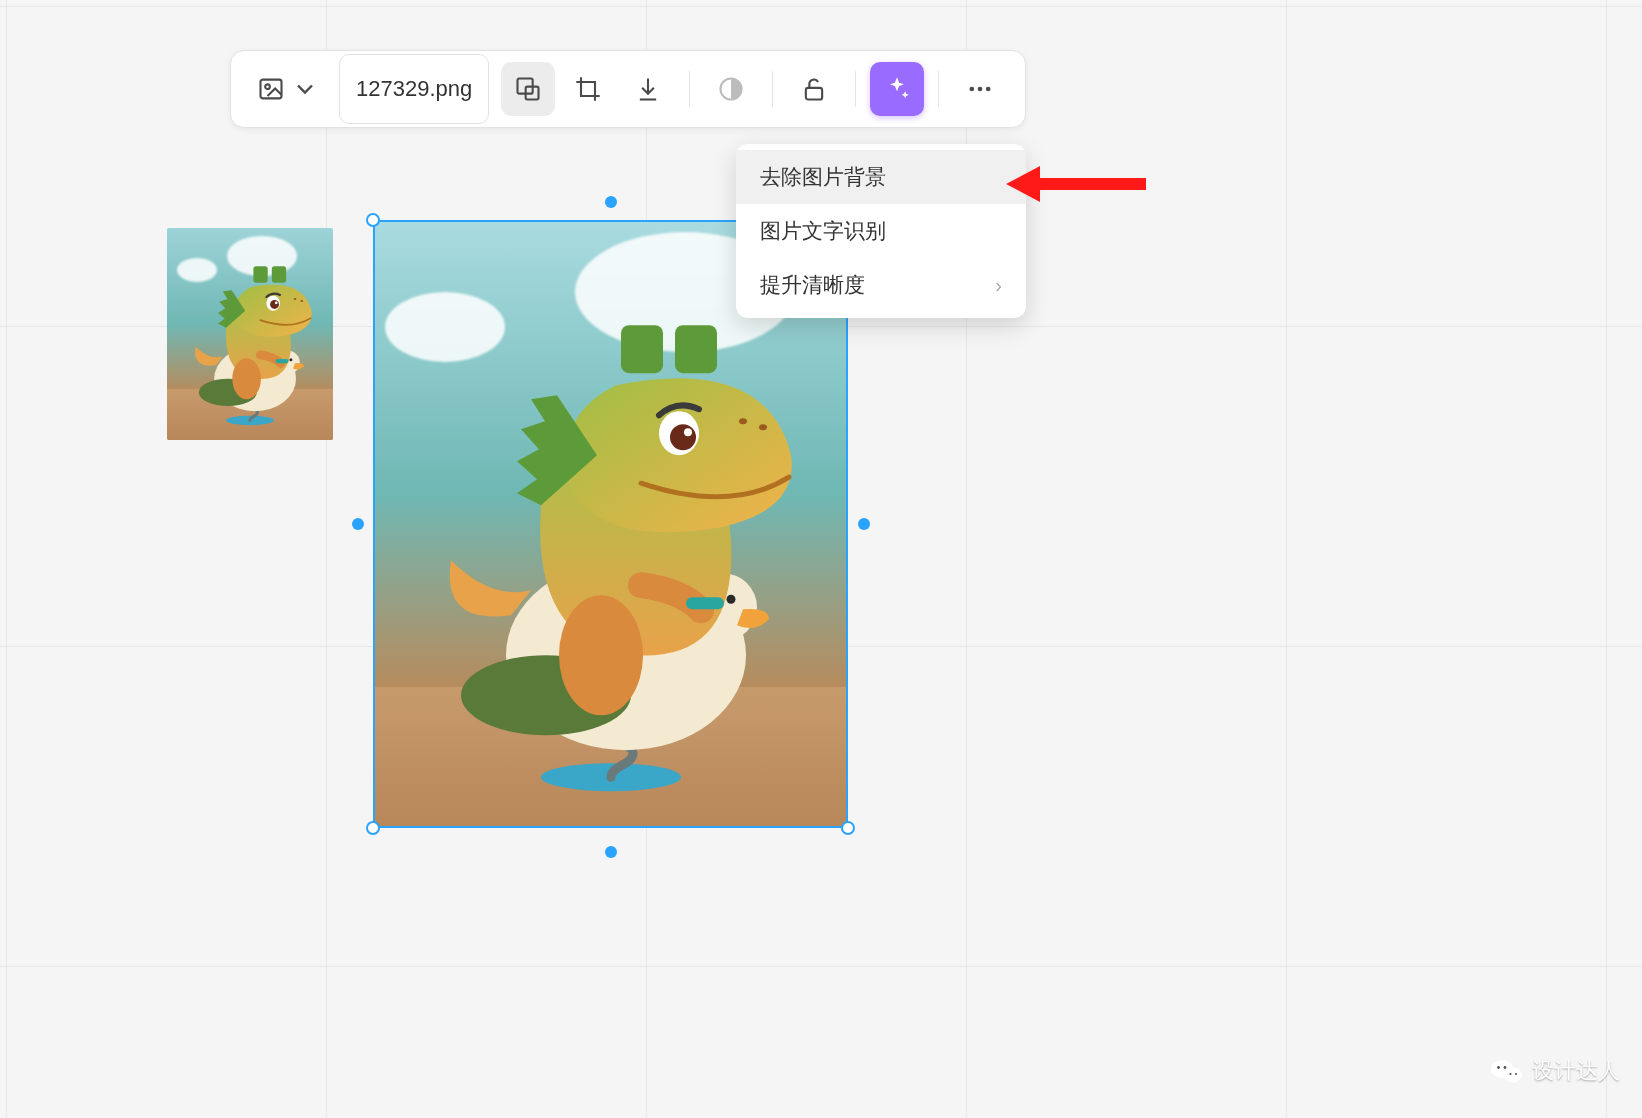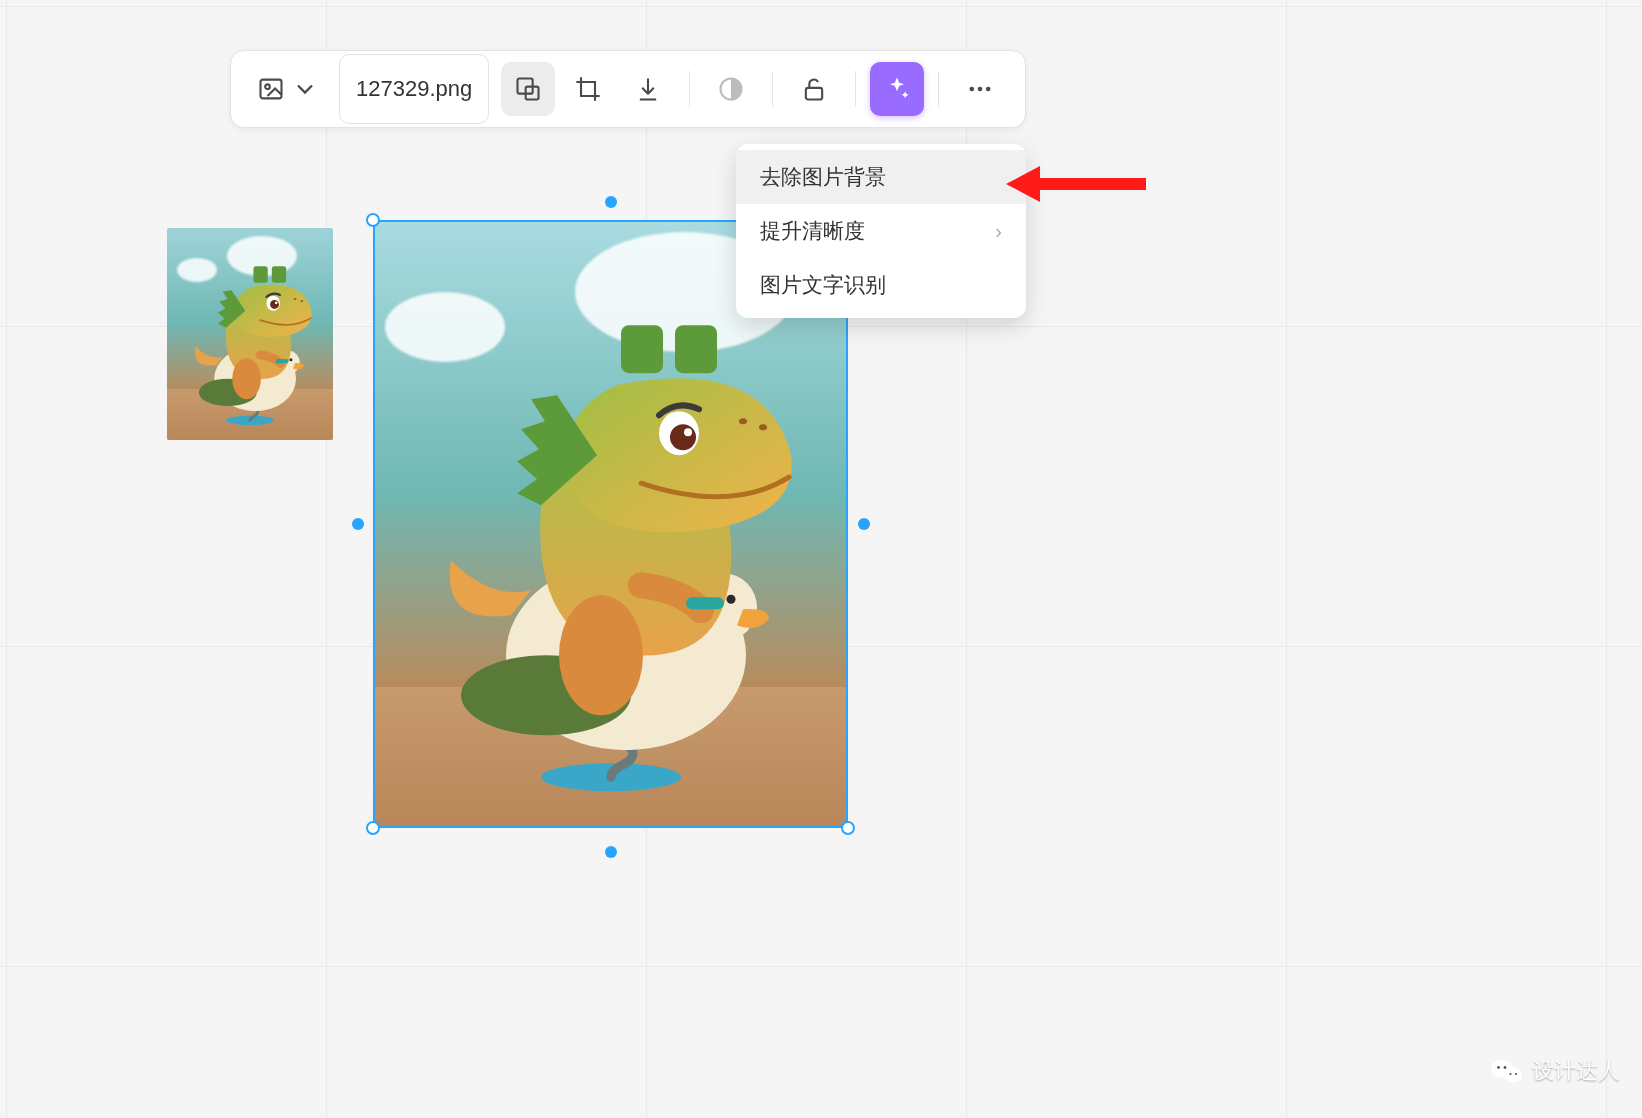--- a/index.html
+++ b/index.html
@@ -230,25 +230,25 @@
         <circle cx="19" cy="12" r="2"></circle>
       </svg>
   </div>
 </div>
 
 <div class="menu">
   <div class="menu-item hover">
     <span>去除图片背景</span>
   </div>
   <div class="menu-item">
+    <span>图片文字识别</span>
+  </div>
+  <div class="menu-item">
     <span>提升清晰度</span>
     <span class="chev">›</span>
-  </div>
-  <div class="menu-item">
-    <span>图片文字识别</span>
   </div>
 </div>
 
 <svg class="arrow" viewBox="0 0 140 44">
   <path d="M140 22 L28 22" stroke="#ff1a1a" stroke-width="12" fill="none"></path>
   <path d="M0 22 L34 4 L34 40 Z" fill="#ff1a1a"></path>
 </svg>
 
 <div class="watermark">
   <svg class="bubble" viewBox="0 0 32 26">

